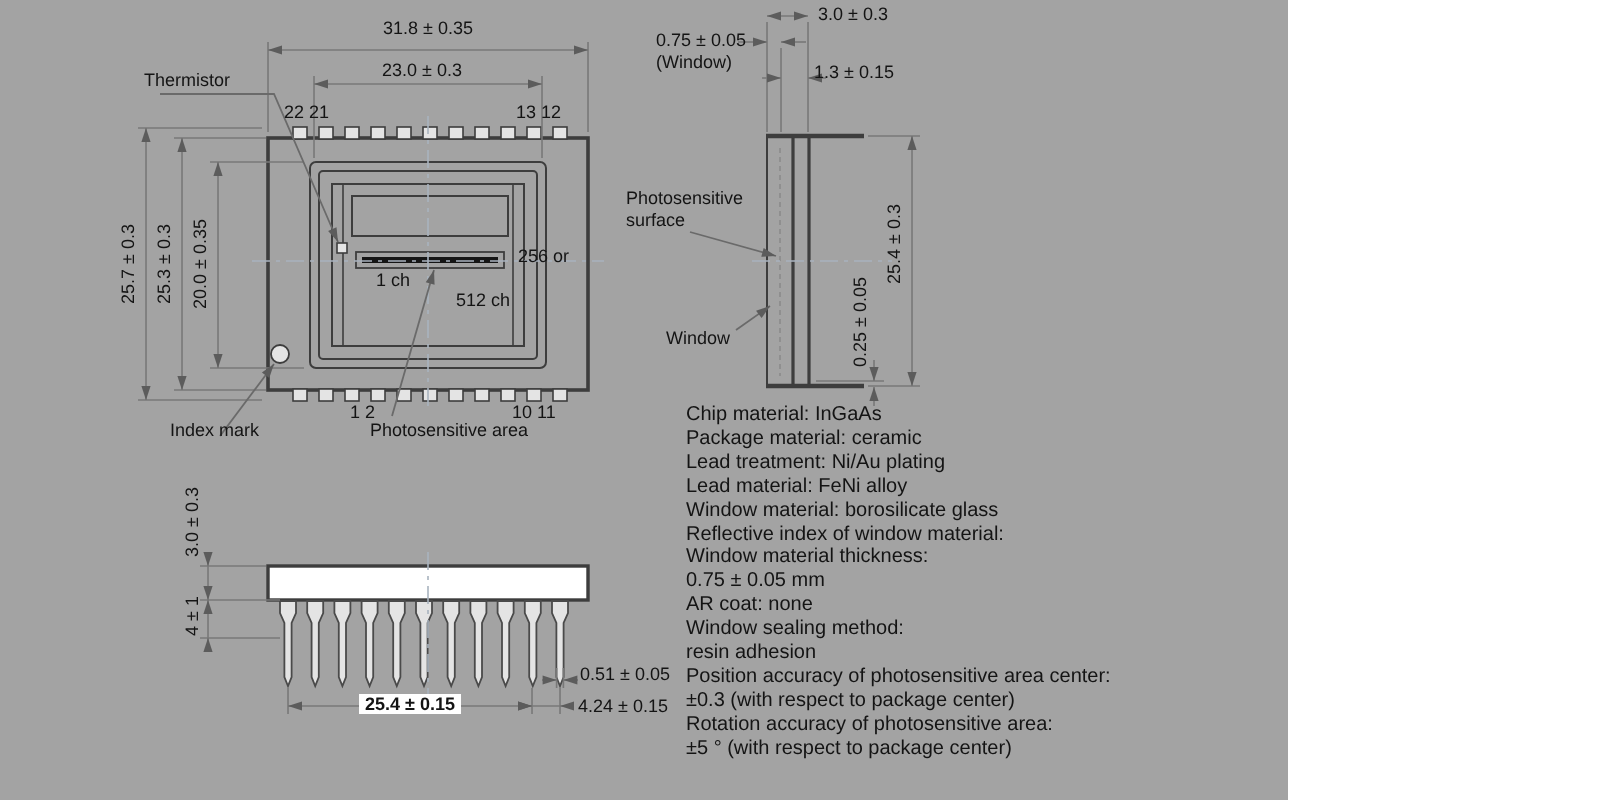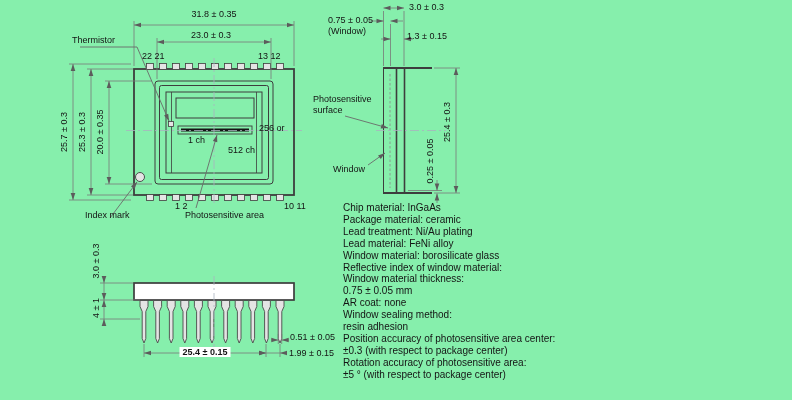--- a/index.html
+++ b/index.html
@@ -1,16 +1,16 @@
 <!DOCTYPE html>
 <html><head>
 <meta charset="utf-8">
 <style>
   html,body{margin:0;padding:0;background:#fff;}
-  .stage{position:relative;width:792px;height:400px;background:#86efac;overflow:hidden;
+  .stage{position:relative;width:644px;height:400px;background:#a3a3a3;overflow:hidden;
          font-family:"Liberation Sans",sans-serif;color:#141414;}
   svg{position:absolute;left:0;top:0;}
   .lbl{position:absolute;font-size:9px;line-height:10px;white-space:nowrap;}
   .ctr{transform:translateX(-50%);}
   .vlbl{position:absolute;font-size:9px;line-height:10px;white-space:nowrap;
         transform:translate(-50%,-50%) rotate(-90deg);}
   .bg{background:#fff;padding:0 3px;}
   .spec{position:absolute;left:343px;top:202px;font-size:10px;line-height:11.9px;}
   .spec div{white-space:nowrap;}
 </style>
@@ -191,38 +191,38 @@
   <div class="lbl" style="left:72px;top:35px;">Thermistor</div>
   <div class="lbl" style="left:142px;top:51px;">22 21</div>
   <div class="lbl" style="left:258px;top:51px;">13 12</div>
   <div class="vlbl" style="left:64px;top:132px;">25.7 ± 0.3</div>
   <div class="vlbl" style="left:82px;top:132px;">25.3 ± 0.3</div>
   <div class="vlbl" style="left:100px;top:132px;">20.0 ± 0.35</div>
   <div class="lbl" style="left:176px;top:135px;margin-left:12px;">1 ch</div>
   <div class="lbl" style="left:228px;top:123px;margin-left:31px;">256 or</div>
   <div class="lbl" style="left:228px;top:144.5px;">512 ch</div>
   <div class="lbl" style="left:146px;top:201px;margin-left:29px;">1 2</div>
-  <div class="lbl" style="left:256px;top:201px;margin-left:28px;">10 11</div>
+  <div class="lbl" style="left:256px;top:201px;">10 11</div>
   <div class="lbl" style="left:85px;top:210px;">Index mark</div>
   <div class="lbl" style="left:173px;top:210px;padding-left:12px;">Photosensitive area</div>
 
   <div class="lbl" style="left:409px;top:2px;">3.0 ± 0.3</div>
   <div class="lbl" style="left:328px;top:15px;">0.75 ± 0.05</div>
   <div class="lbl" style="left:328px;top:25.5px;">(Window)</div>
   <div class="lbl" style="left:407px;top:31px;">1.3 ± 0.15</div>
   <div class="lbl" style="left:313px;top:94px;">Photosensitive</div>
   <div class="lbl" style="left:313px;top:104.5px;">surface</div>
   <div class="lbl" style="left:333px;top:164px;">Window</div>
   <div class="vlbl" style="left:447px;top:122px;">25.4 ± 0.3</div>
   <div class="vlbl" style="left:430px;top:161px;">0.25 ± 0.05</div>
 
   <div class="vlbl" style="left:96px;top:261px;">3.0 ± 0.3</div>
   <div class="vlbl" style="left:96px;top:308px;">4 ± 1</div>
   <div class="lbl ctr bg" style="left:205px;top:347px;font-weight:bold;">25.4 ± 0.15</div>
-  <div class="lbl" style="left:289px;top:348px;">1.99 ± 0.15</div>
+  <div class="lbl" style="left:289px;top:348px;">4.24 ± 0.15</div>
   <div class="lbl" style="left:290px;top:332px;">0.51 ± 0.05</div>
 
   <div class="spec">
     <div>Chip material: InGaAs</div>
     <div>Package material: ceramic</div>
     <div>Lead treatment: Ni/Au plating</div>
     <div>Lead material: FeNi alloy</div>
     <div>Window material: borosilicate glass</div>
     <div>Reflective index of window material:</div>
     <div>Window material thickness:</div>

